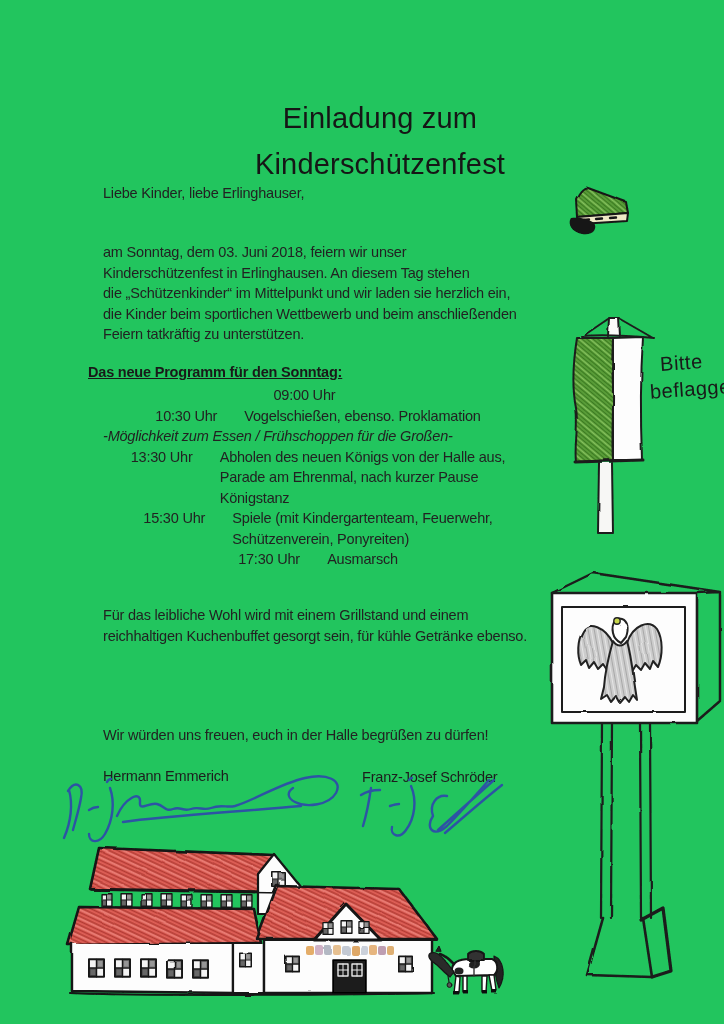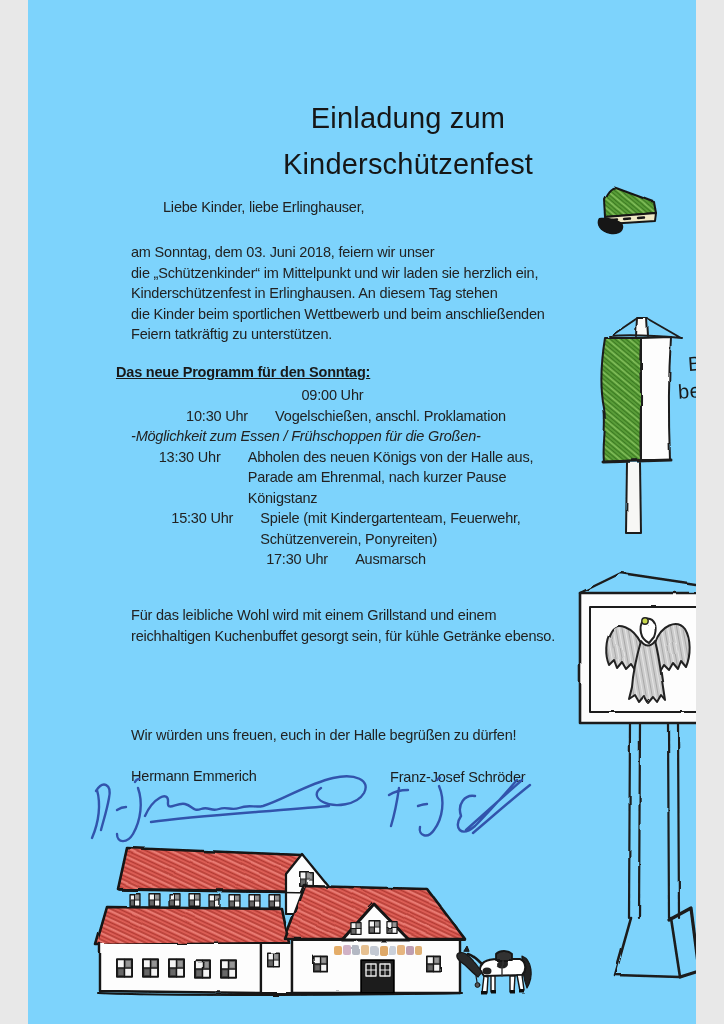--- a/index.html
+++ b/index.html
@@ -1,27 +1,27 @@
 <!DOCTYPE html>
 <html><head>
 <meta charset="utf-8">
 <style>
   html,body{margin:0;padding:0;background:#e8e8e8;}
   .page{
-    position:relative;width:668px;height:1024px;margin:0 auto;
-    background:#7dd3fc;overflow:hidden;
+    position:relative;width:724px;height:1024px;margin:0 auto;
+    background:#22c55e;overflow:hidden;
     font-family:"Liberation Sans",sans-serif;color:#1f1f1f;
   }
   .abs{position:absolute;}
   .title{
     left:100px;top:95px;width:560px;text-align:center;
     font-size:29px;line-height:46px;color:#161616;letter-spacing:.2px;
   }
   .bodytext{font-size:14.5px;line-height:20.5px;letter-spacing:-.2px;color:#222;}
-  .salutation{left:103px;top:197px;margin-left:32px;}
+  .salutation{left:103px;top:183px;}
   .intro{left:103px;top:242px;}
   .prog-heading{left:88px;top:362px;font-weight:bold;text-decoration:underline;color:#191919;}
   .program{left:103px;top:385px;width:430px;}
   .prow{display:flex;justify-content:center;}
   .ptime{width:89px;flex:0 0 89px;}
   .pnote{font-style:italic;}
   .catering{left:103px;top:605px;}
   .closing{left:103px;top:725px;}
   .sig-name{font-size:14.5px;letter-spacing:-.2px;color:#1d1d1d;}
   .sig-name-left{left:103px;top:768px;}
@@ -72,36 +72,36 @@
 
   <div class="abs title">
     <div>Einladung zum</div>
     <div>Kinderschützenfest</div>
   </div>
 
   <div class="abs bodytext salutation">Liebe Kinder, liebe Erlinghauser,</div>
 
   <div class="abs bodytext intro">
     <div>am Sonntag, dem 03. Juni 2018, feiern wir unser</div>
+    <div>Kinderschützenfest in Erlinghausen. An diesem Tag stehen</div>
     <div>die „Schützenkinder“ im Mittelpunkt und wir laden sie herzlich ein,</div>
-    <div>Kinderschützenfest in Erlinghausen. An diesem Tag stehen</div>
     <div>die Kinder beim sportlichen Wettbewerb und beim anschließenden</div>
     <div>Feiern tatkräftig zu unterstützen.</div>
   </div>
 
   <div class="abs bodytext prog-heading">Das neue Programm für den Sonntag:</div>
 
   <div class="abs bodytext program">
     <div class="prow">
       <div class="ptime">09:00 Uhr</div>
     </div>
     <div class="prow">
       <div class="ptime">10:30 Uhr</div>
       <div class="pdesc">
-        <div>Vogelschießen, anschl. Proklamation</div>
+        <div>Vogelschießen, ebenso. Proklamation</div>
       </div>
     </div>
     <div class="pnote">-Möglichkeit zum Essen / Frühschoppen für die Großen-</div>
     <div class="prow">
       <div class="ptime">13:30 Uhr</div>
       <div class="pdesc">
         <div>Abholen des neuen Königs von der Halle aus,</div>
         <div>Parade am Ehrenmal, nach kurzer Pause</div>
         <div>Königstanz</div>
       </div>

